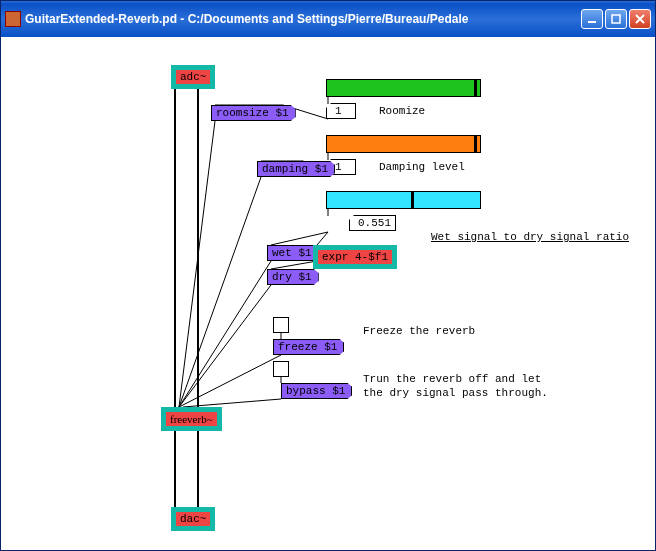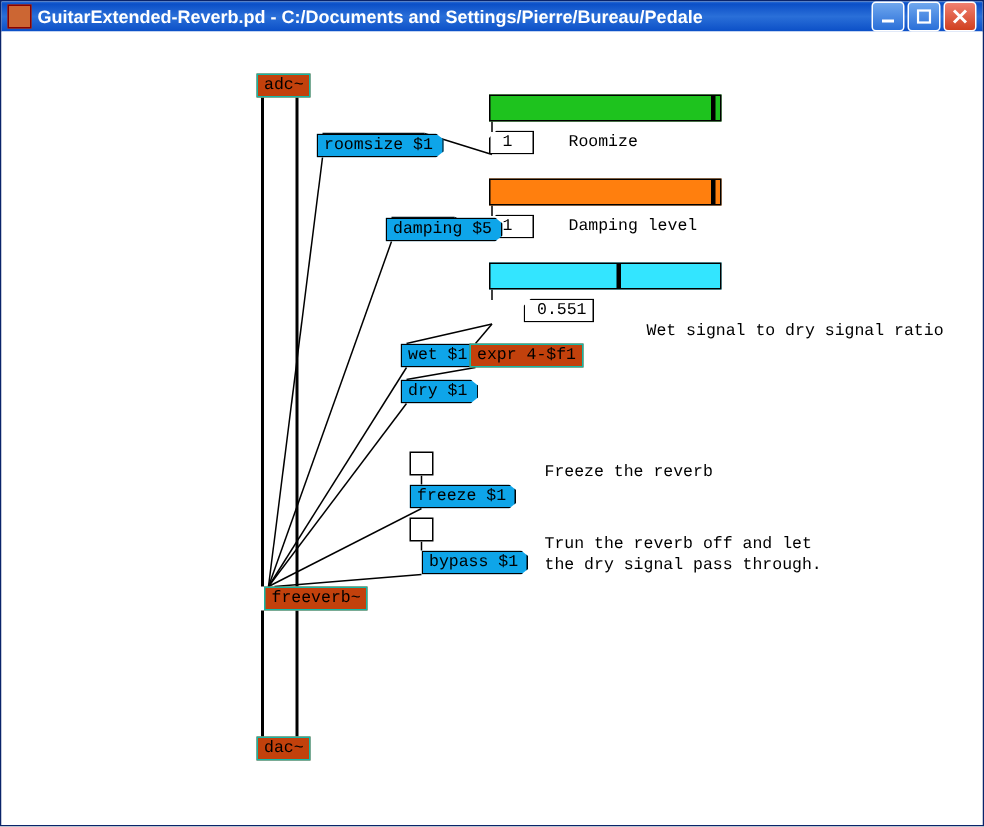--- a/index.html
+++ b/index.html
@@ -14,21 +14,21 @@
   }
   .window {
     width: 656px;
     height: 551px;
     border: 1px solid #0a246a;
     display: flex;
     flex-direction: column;
     background: #fff;
   }
   .titlebar {
-    height: 20px;
+    height: 36px;
     background: linear-gradient(to bottom, #2a6fd8 0%, #0b4fc7 8%, #2a6fd8 50%, #0b4fc7 100%);
     display: flex;
     align-items: center;
     padding: 0 4px;
     color: #fff;
     font-weight: bold;
     font-size: 12px;
   }
   .titlebar .icon {
     width: 16px; height: 16px;
@@ -59,30 +59,30 @@
   }
   .menubar span { padding: 2px 8px; cursor: default; }
   .canvas {
     flex: 1;
     position: relative;
     background: #fff;
     overflow: hidden;
   }
   .obj {
     position: absolute;
-    border: 1px solid #14b8a6;
-    background: #c2410c;
+    border: 5px solid #14b8a6;
+    background: #ef4444;
     font-family: "Courier New", monospace;
     font-size: 11px;
     padding: 1px 4px;
     white-space: nowrap;
   }
   .msgbox {
     position: absolute;
-    background: #0ea5e9;
+    background: #8b5cf6;
     border: 1px solid #000;
     font-family: "Courier New", monospace;
     font-size: 11px;
     padding: 1px 6px 1px 4px;
     white-space: nowrap;
     clip-path: polygon(0 0, calc(100% - 5px) 0, 100% 25%, 100% 75%, calc(100% - 5px) 100%, 0 100%);
   }
   .numbox {
     position: absolute;
     background: #fff;
@@ -204,39 +204,39 @@
       <div class="knob" style="left: 147.44px;"></div>
     </div>
     <div class="numbox" style="left:325px; top:66px;">1</div>
     <div class="msgbox" style="left:210px; top:68px;">roomsize $1</div>
     <div class="comment" style="left:378px; top:68px;">Roomize</div>
 
     <div class="slider" style="left: 325px; top: 98px; width: 155px; background: rgb(255, 127, 14);">
       <div class="knob" style="left: 147.44px;"></div>
     </div>
     <div class="numbox" style="left:325px; top:122px;">1</div>
-    <div class="msgbox" style="left:256px; top:124px;">damping $5</div>
+    <div class="msgbox" style="left:256px; top:124px;">damping $1</div>
     <div class="comment" style="left:378px; top:124px;">Damping level</div>
 
     <div class="slider" style="left: 325px; top: 154px; width: 155px; background: rgb(51, 229, 255);">
       <div class="knob" style="left: 83.6px;"></div>
     </div>
     <div class="numbox" style="left:325px; top:178px;margin-left:23px;">0.551</div>
     <div class="msgbox" style="left:266px; top:208px;">wet $1</div>
     <div class="obj" style="left:312px; top:208px;">expr 4-$f1</div>
     <div class="msgbox" style="left:266px; top:232px;">dry $1</div>
-    <div class="comment" style="left:430px; top:194px;">Wet signal to dry signal ratio</div>
+    <div class="comment" style="left:430px; top:194px;text-decoration:underline;">Wet signal to dry signal ratio</div>
 
     <div class="toggle" style="left:272px; top:280px;"></div>
     <div class="msgbox" style="left:272px; top:302px;text-align:right;">freeze $1</div>
     <div class="comment" style="left:362px; top:288px;">Freeze the reverb</div>
 
     <div class="toggle" style="left:272px; top:324px;"></div>
     <div class="msgbox" style="left:280px; top:346px;">bypass $1</div>
     <div class="comment" style="left:362px; top:350px;">the dry signal pass through.</div>
     <div class="comment" style="left:362px; top:336px;">Trun the reverb off and let</div>
 
-    <div class="obj" style="left:175px; top:370px;">freeverb~</div>
+    <div class="obj" style="left:160px; top:370px;font-family:Liberation Serif, serif;">freeverb~</div>
 
     <div class="obj" style="left:170px; top:470px;">dac~</div>
 
   </div>
 </div>
 
 </body></html>

